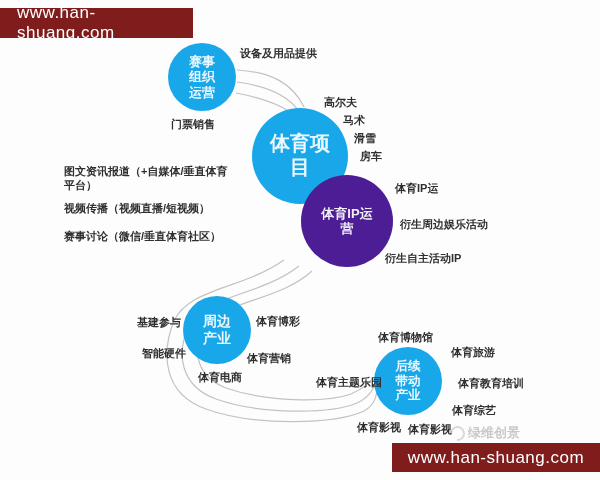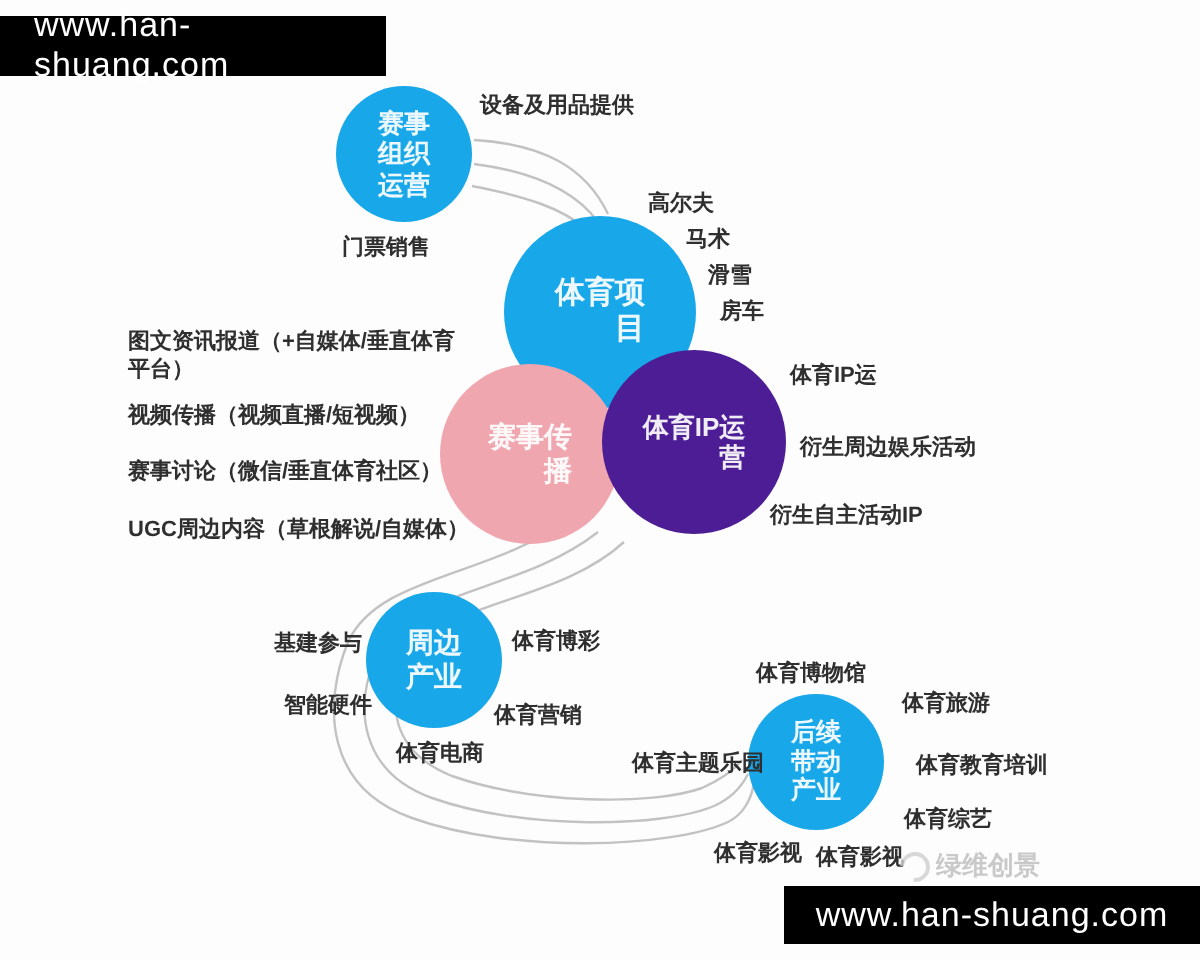--- a/index.html
+++ b/index.html
@@ -1,30 +1,30 @@
 <!DOCTYPE html>
 <html><head>
 <meta charset="utf-8">
 <style>
   html,body{margin:0;padding:0;background:#fff;}
   #stage{
     position:relative;width:600px;height:480px;background:#fdfdfd;overflow:hidden;
     font-family:"Liberation Sans","DejaVu Sans",sans-serif;
   }
   .banner{
-    position:absolute;background:#000000;color:#fff;
+    position:absolute;background:#7f1d1d;color:#fff;
     font-size:17px;letter-spacing:.5px;
     display:flex;align-items:center;
   }
   #banner-top{left:0;top:8px;width:193px;height:30px;padding-left:17px;box-sizing:border-box;}
   #banner-bottom{left:392px;top:443px;width:208px;height:29px;justify-content:center;}
   svg.lines{position:absolute;left:0;top:0;z-index:1;}
   .node{
     position:absolute;border-radius:50%;z-index:2;
-    display:flex;align-items:center;justify-content:center;text-align:right;
+    display:flex;align-items:center;justify-content:center;text-align:center;
   }
   .node .node-text{
     white-space:pre-line;color:rgba(255,255,255,.92);font-weight:bold;line-height:1.18;
   }
   .blue{background:#18a8ea;}
   .pink{background:#f0a6ae;}
   .yellow{background:#4c1d95;}
   .lbl{
     position:absolute;z-index:3;color:#2f2f2f;font-weight:bold;font-size:11px;
     white-space:nowrap;line-height:1.3;
@@ -64,28 +64,24 @@
     </g>
   </svg>
 
   <div class="node blue" style="left:168px;top:43px;width:68px;height:68px">
     <span class="node-text" style="font-size:13px">赛事
 组织
 运营</span>
   </div>
 
   <div class="node blue" style="left:252px;top:108px;width:96px;height:96px">
-    <span class="node-text" style="font-size:15px">体育项
+    <span class="node-text" style="font-size:20px">体育项
 目</span>
   </div>
 
-  <div class="node pink" style="left:220px;top:182px;width:90px;height:90px">
-    <span class="node-text" style="font-size:14px">赛事传
-播</span>
-  </div>
 
   <div class="node yellow" style="left:301px;top:175px;width:92px;height:92px">
     <span class="node-text" style="font-size:13px">体育IP运
 营</span>
   </div>
 
   <div class="node blue" style="left:183px;top:296px;width:68px;height:68px">
     <span class="node-text" style="font-size:14px">周边
 产业</span>
   </div>
@@ -99,21 +95,20 @@
   <div class="lbl" style="left:240px;top:46px">设备及用品提供</div>
   <div class="lbl" style="left:171px;top:117px">门票销售</div>
   <div class="lbl" style="left:324px;top:95px">高尔夫</div>
   <div class="lbl" style="left:343px;top:113px">马术</div>
   <div class="lbl" style="left:354px;top:131px">滑雪</div>
   <div class="lbl" style="left:360px;top:149px">房车</div>
 
   <div class="lbl wrap" style="left:64px;top:164px">图文资讯报道（+自媒体/垂直体育平台）</div>
   <div class="lbl" style="left:64px;top:229px">赛事讨论（微信/垂直体育社区）</div>
   <div class="lbl" style="left:64px;top:201px">视频传播（视频直播/短视频）</div>
-  <div class="lbl" style="left:64px;top:258px">UGC周边内容（草根解说/自媒体）</div>
 
   <div class="lbl" style="left:395px;top:181px">体育IP运</div>
   <div class="lbl" style="left:400px;top:217px">衍生周边娱乐活动</div>
   <div class="lbl" style="left:385px;top:251px">衍生自主活动IP</div>
 
   <div class="lbl" style="left:137px;top:315px">基建参与</div>
   <div class="lbl" style="left:142px;top:346px">智能硬件</div>
   <div class="lbl" style="left:256px;top:314px">体育博彩</div>
   <div class="lbl" style="left:247px;top:351px">体育营销</div>
   <div class="lbl" style="left:198px;top:370px">体育电商</div>

